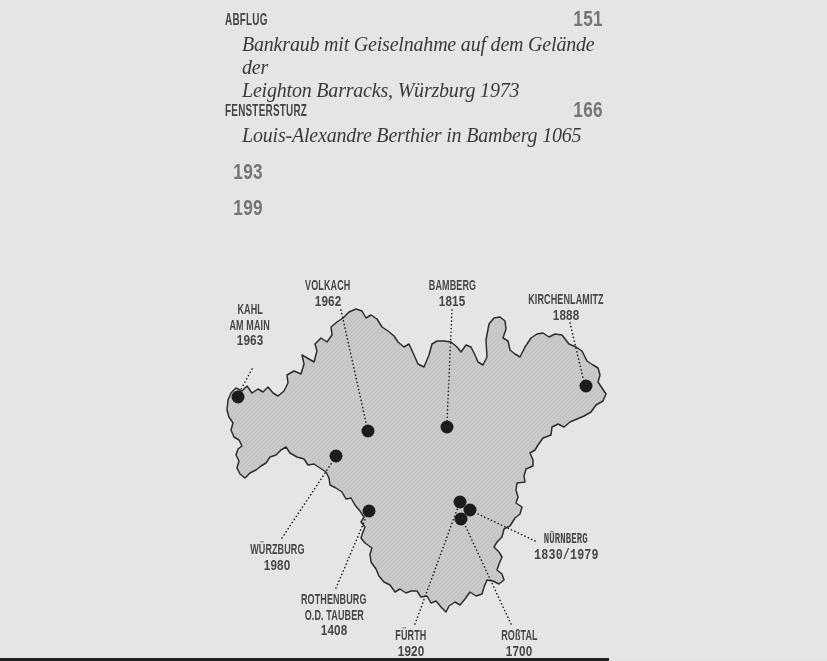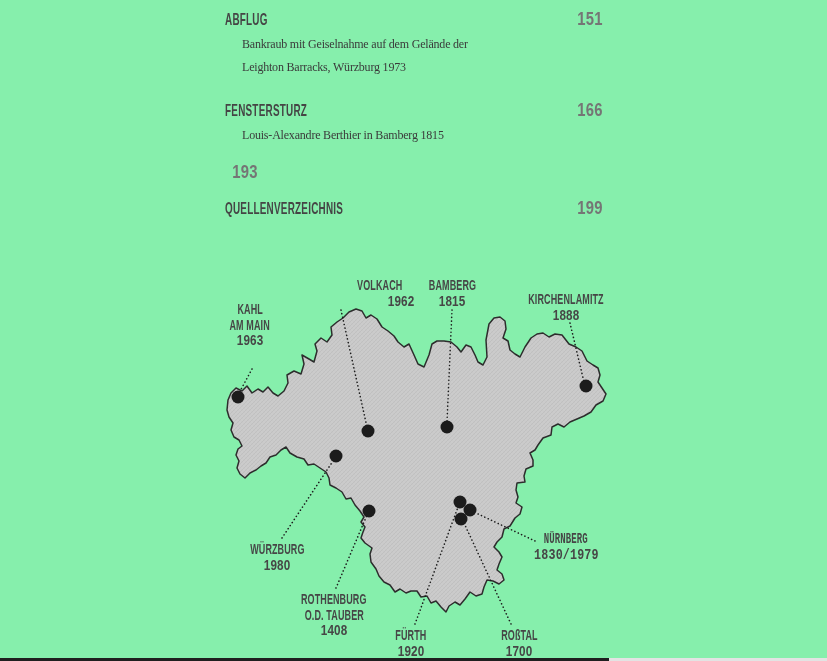--- a/index.html
+++ b/index.html
@@ -1,32 +1,32 @@
 <!DOCTYPE html>
 <html style="--heading: #454545; --page-number: #757575; --subtitle: #3a3a3a; --label: #464646; --dot: #1c1c1c; --map-outline: #2d2d2d; --edge-dark: #1f1f1f; --edge-light: #e3e3e3;"><head>
 <meta charset="utf-8">
 <style>
   html,body{margin:0;padding:0;}
   body{width:827px;height:661px;background:#fdfdfd;overflow:hidden;
        font-family:"Liberation Sans",sans-serif;}
-  .page{position:relative;width:827px;height:661px;background:#86efac;}
+  .page{position:relative;width:827px;height:661px;background:#e5e5e5;}
 
   
   .toc{position:absolute;left:225px;top:0;width:378px;}
   .toc-entry{position:absolute;left:0;width:378px;}
   .toc-title-row{display:flex;justify-content:space-between;align-items:flex-start;}
   .cond{display:inline-block;transform:scaleX(0.60);transform-origin:left center;
         font-weight:bold;letter-spacing:0.4px;white-space:nowrap;}
   .cond-num{transform:scaleX(0.78);}
   .toc-title{font-size:16.5px;color:var(--heading);line-height:18px;}
-  .toc-page{font-size:19px;color:var(--page-number);line-height:18px;}
+  .toc-page{font-size:22px;color:var(--page-number);line-height:18px;}
   .toc-page .cond{transform-origin:right center;}
   .toc-subtitles{margin-left:17px;margin-top:5px;}
-  .toc-subtitle-line{font-family:"Liberation Serif",serif;
-        font-size:12px;letter-spacing:-0.2px;color:var(--subtitle);line-height:23px;}
+  .toc-subtitle-line{font-family:"Liberation Serif",serif;font-style:italic;
+        font-size:20px;letter-spacing:-0.2px;color:var(--subtitle);line-height:23px;}
 
   
   .map-svg{position:absolute;left:0;top:0;width:827px;height:661px;}
   .map-outline{fill:url(#hatch);stroke:var(--map-outline);stroke-width:1.5;
         stroke-linejoin:round;}
   .leader{stroke:var(--dot);stroke-width:1.6;stroke-linecap:round;
         stroke-dasharray:0.1 3.6;fill:none;}
   .dot{fill:var(--dot);}
   .map-label{position:absolute;width:140px;text-align:center;color:var(--label);}
   .map-label-line{font-size:15px;font-weight:bold;line-height:15.5px;height:15.5px;}
@@ -53,31 +53,30 @@
           <div class="toc-subtitle-line">Bankraub mit Geiselnahme auf dem Gelände der</div>
           <div class="toc-subtitle-line">Leighton Barracks, Würzburg 1973</div>
         </div>
       </div>
       <div class="toc-entry" style="top: 101px;">
         <div class="toc-title-row">
           <div class="toc-title"><span class="cond">FENSTERSTURZ</span></div>
           <div class="toc-page"><span class="cond cond-num">166</span></div>
         </div>
         <div class="toc-subtitles">
-          <div class="toc-subtitle-line">Louis-Alexandre Berthier in Bamberg 1815</div>
+          <div class="toc-subtitle-line">Louis-Alexandre Berthier in Bamberg 1065</div>
         </div>
       </div>
       <div class="toc-entry" style="top: 163px;">
         <div class="toc-title-row">
           <div class="toc-page"><span class="cond cond-num">193</span></div>
         </div>
       </div>
       <div class="toc-entry" style="top: 199px;">
         <div class="toc-title-row">
-          <div class="toc-title"><span class="cond">QUELLENVERZEICHNIS</span></div>
           <div class="toc-page"><span class="cond cond-num">199</span></div>
         </div>
       </div>
     </div>
 
   <svg class="map-svg" viewBox="0 0 827 661" xmlns="http://www.w3.org/2000/svg">
     <defs>
       <pattern id="hatch" patternUnits="userSpaceOnUse" width="4" height="4">
         <rect width="4" height="4" fill="#cbcbcb"></rect>
         <path d="M0,4 L4,0" stroke="#bcbcbc" stroke-width="0.7"></path>
@@ -130,21 +129,21 @@
         <circle cx="470" cy="510" r="6.5" class="dot"></circle>
       </g>
   </svg>
 
   <div id="label-layer">
       <div class="map-label" style="left: 180px; top: 301px;">
         <div class="map-label-line"><span class="cond">KAHL</span></div>
         <div class="map-label-line"><span class="cond">AM MAIN</span></div>
         <div class="map-label-line"><span class="cond cond-num">1963</span></div>
       </div>
-      <div class="map-label" style="left: 278px; top: 277px; text-align: right;">
+      <div class="map-label" style="left: 258px; top: 277px;">
         <div class="map-label-line"><span class="cond">VOLKACH</span></div>
         <div class="map-label-line"><span class="cond cond-num">1962</span></div>
       </div>
       <div class="map-label" style="left: 382px; top: 277px;">
         <div class="map-label-line"><span class="cond">BAMBERG</span></div>
         <div class="map-label-line"><span class="cond cond-num">1815</span></div>
       </div>
       <div class="map-label" style="left: 496px; top: 291px;">
         <div class="map-label-line"><span class="cond">KIRCHENLAMITZ</span></div>
         <div class="map-label-line"><span class="cond cond-num">1888</span></div>

